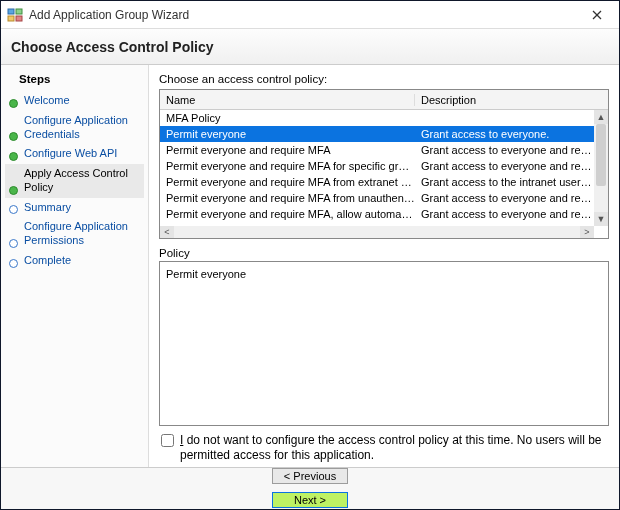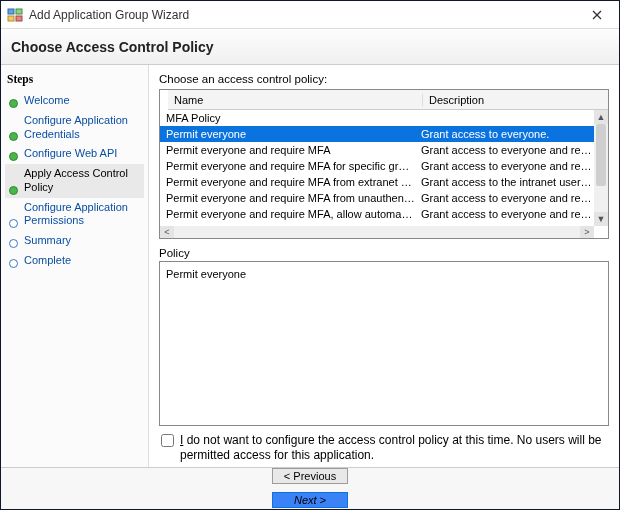--- a/index.html
+++ b/index.html
@@ -45,21 +45,21 @@
     flex: 1;
     display: flex;
     overflow: hidden;
   }
   .steps {
     width: 148px;
     padding: 6px 4px;
     border-right: 1px solid #ddd;
     background: #fbfbfb;
   }
-  .steps-hdr { font-weight: bold; margin: 2px 0 6px 2px; font-family: Liberation Serif, serif; }
+  .steps-hdr { font-weight: bold; margin: 2px 0 6px 14px; }
   .step {
     display: flex; align-items: flex-end;
     padding: 3px 2px 3px 4px;
     font-size: 11px;
     cursor: default;
   }
   .step .dot {
     width: 9px; height: 9px; border-radius: 50%;
     margin-right: 6px; margin-top: 2px;
     flex-shrink: 0;
@@ -83,21 +83,20 @@
     background: #fff;
     font-size: 11px;
   }
   .listhdr {
     display: flex;
     background: #f4f4f4;
     border-bottom: 1px solid #ccc;
     height: 20px;
     align-items: center;
     font-size: 11px;
-    margin-left: 8px;
   }
   .col-name { width: 255px; padding-left: 6px; border-right: 1px solid #ddd; }
   .col-desc { flex: 1; padding-left: 6px; }
   .scroll-v {
     position: absolute; right: 0; top: 20px; bottom: 12px; width: 14px;
     background: #f0f0f0;
     display: flex; flex-direction: column;
   }
   .scroll-v .arrow { height: 14px; background: #e4e4e4; text-align: center; font-size: 9px; line-height: 14px; color: #555; }
   .scroll-v .track { flex: 1; background: #f0f0f0; position: relative; }
@@ -147,22 +146,21 @@
   }
   button.wiz {
     height: 23px; min-width: 76px;
     background: #e8e8e8;
     border: 1px solid #9c9c9c;
     font-family: inherit; font-size: 11px;
     cursor: pointer;
   }
   button.wiz.primary {
     border: 1px solid #0b73e0;
-    background: #3b82f6;
-    font-style: italic;
+    background: #bef264;
   }
   u { text-decoration: underline; }
 </style>
 </head>
 <body>
 
 <div class="window">
 
   <div class="titlebar">
     <svg class="icon" viewBox="0 0 16 16">
@@ -199,25 +197,25 @@
           <div class="step">
             <span class="dot dot-done"></span>
             <span class="lbl">Configure Web API</span>
           </div>
           <div class="step current">
             <span class="dot dot-done"></span>
             <span class="lbl">Apply Access Control Policy</span>
           </div>
           <div class="step">
             <span class="dot dot-pending"></span>
+            <span class="lbl">Summary</span>
+          </div>
+          <div class="step">
+            <span class="dot dot-pending"></span>
             <span class="lbl">Configure Application Permissions</span>
-          </div>
-          <div class="step">
-            <span class="dot dot-pending"></span>
-            <span class="lbl">Summary</span>
           </div>
           <div class="step">
             <span class="dot dot-pending"></span>
             <span class="lbl">Complete</span>
           </div>
         </div>
     </div>
 
     <div class="content">
       <div class="section-label">Choose an access control policy:</div>

